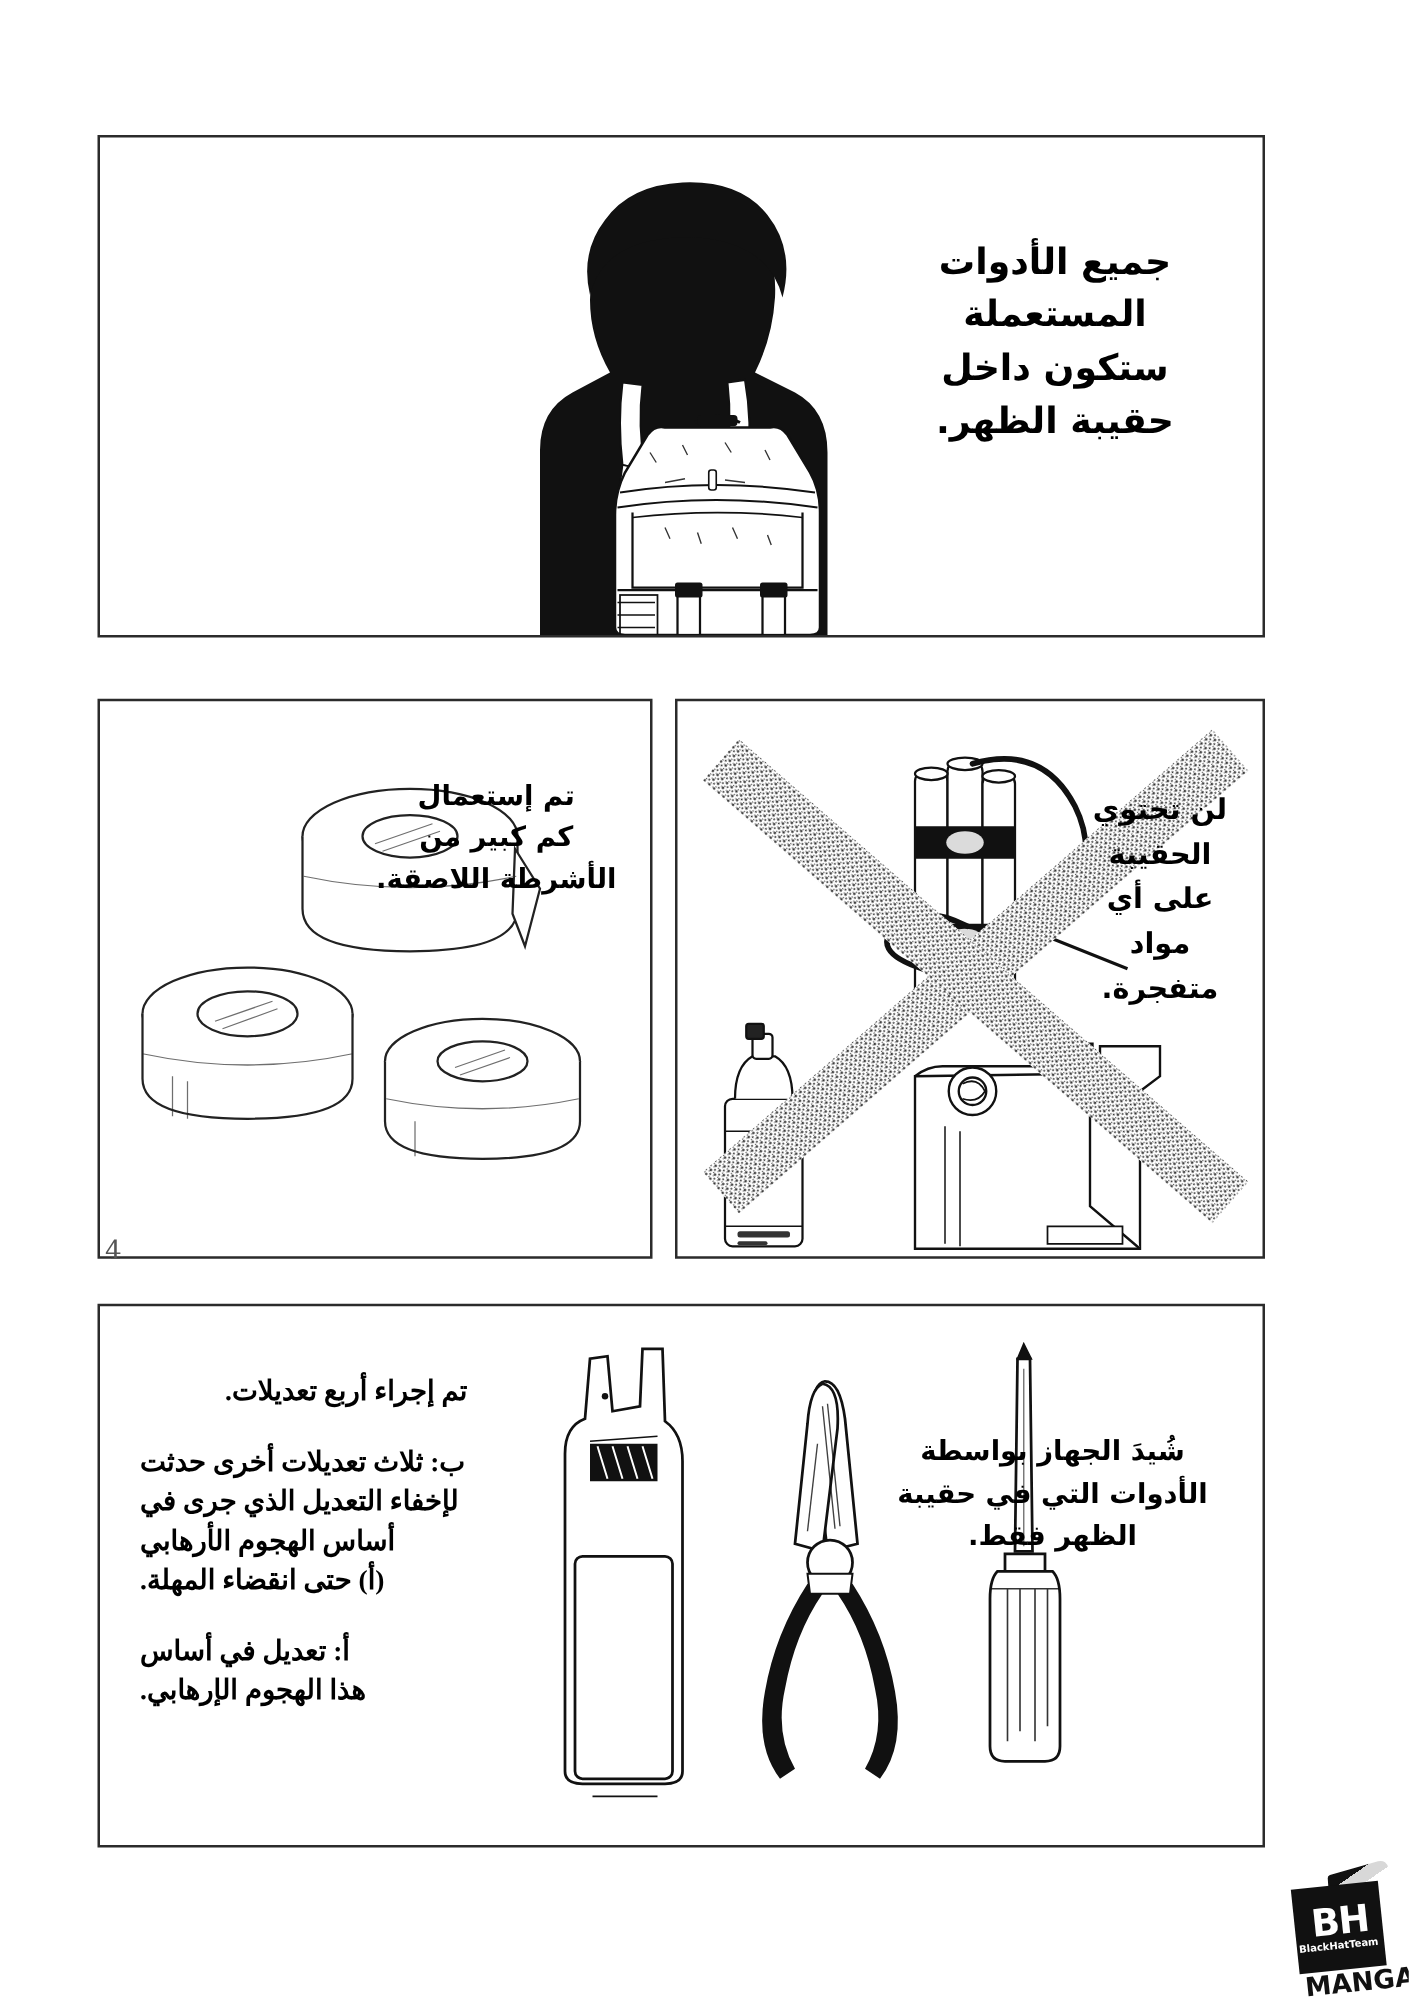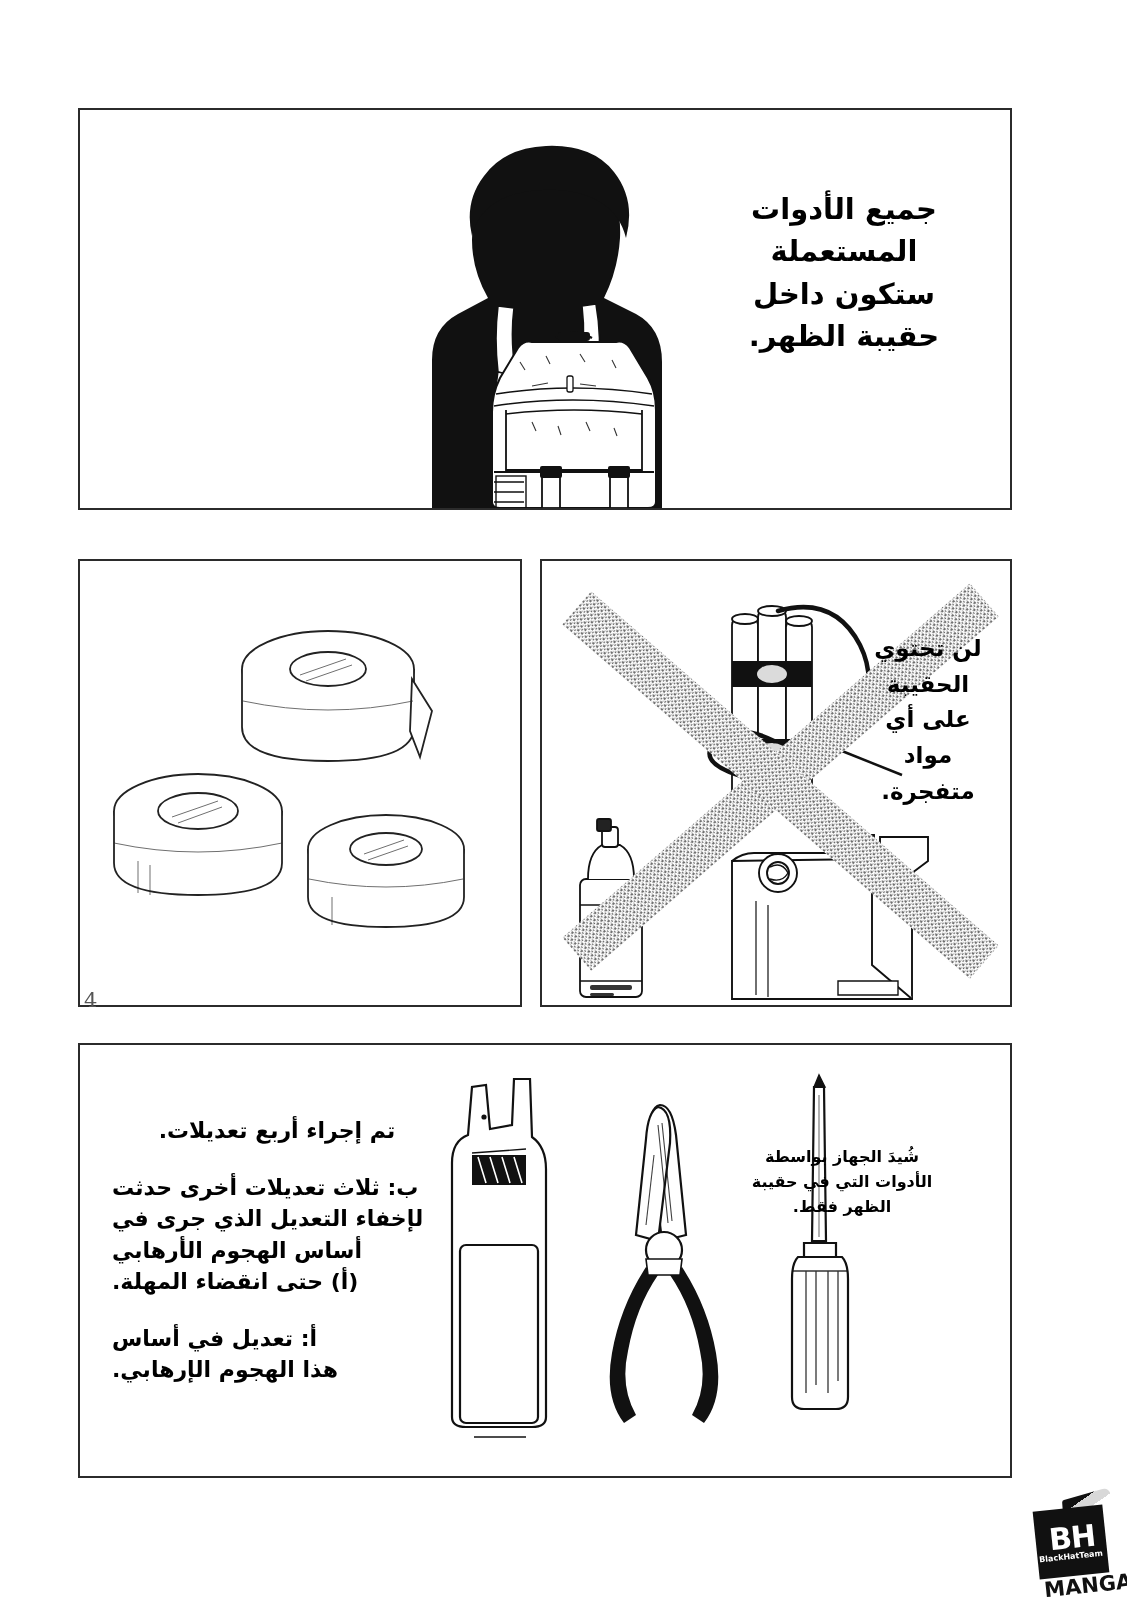--- a/index.html
+++ b/index.html
@@ -63,31 +63,31 @@
     top: 70px;
     width: 140px;
     font-size: 23px;
     line-height: 1.55;
   }
   .txt-tools-right {
     position: absolute;
     right: 42px;
     top: 100px;
     width: 252px;
-    font-size: 16px;
+    font-size: 22px;
     line-height: 1.55;
   }
   .txt-tools-left {
     position: absolute;
     left: 32px;
     top: 52px;
     width: 330px;
     font-size: 22px;
   }
-  .txt-tools-left p { margin: 18px 0 26px 0; }
+  .txt-tools-left p { margin: 0 0 26px 0; font-family: Liberation Serif, serif; }
   .txt-tools-left p:last-child { margin-bottom: 0; }
   .ln-1 { text-align: center; }
   .ln-2 { text-align: left; }
 
   
   #page-number {
     position: absolute;
     left: 84px;
     top: 988px;
     font-family: "DejaVu Serif", "Liberation Serif", serif;
@@ -242,20 +242,23 @@
         <path d="M228 288 L228 336 Q228 366 306 366 Q384 366 384 336 L384 288" fill="#ffffff"></path>
         <ellipse cx="306" cy="288" rx="36" ry="16" fill="#ffffff"></ellipse>
         <g stroke-width="1" opacity="0.65">
           <path d="M284 293 L324 279 M288 299 L328 285"></path>
           <path d="M229 318 Q306 334 383 318"></path>
           <path d="M252 336 L252 364"></path>
         </g>
       </g>
     </svg>
 
+    <div class="ar txt-tape">تم إستعمال
+كم كبير من
+الأشرطة اللاصقة.</div>
   </div>
 
   <div class="panel" id="panel-explosive">
 
     <svg width="468" height="444" viewBox="0 0 468 444">
       <defs>
         <pattern id="stipple" width="5" height="5" patternUnits="userSpaceOnUse">
           <rect width="5" height="5" fill="#ffffff"></rect>
           <circle cx="1" cy="1" r="0.95" fill="#333333"></circle>
           <circle cx="3.4" cy="3.1" r="0.8" fill="#333333"></circle>

